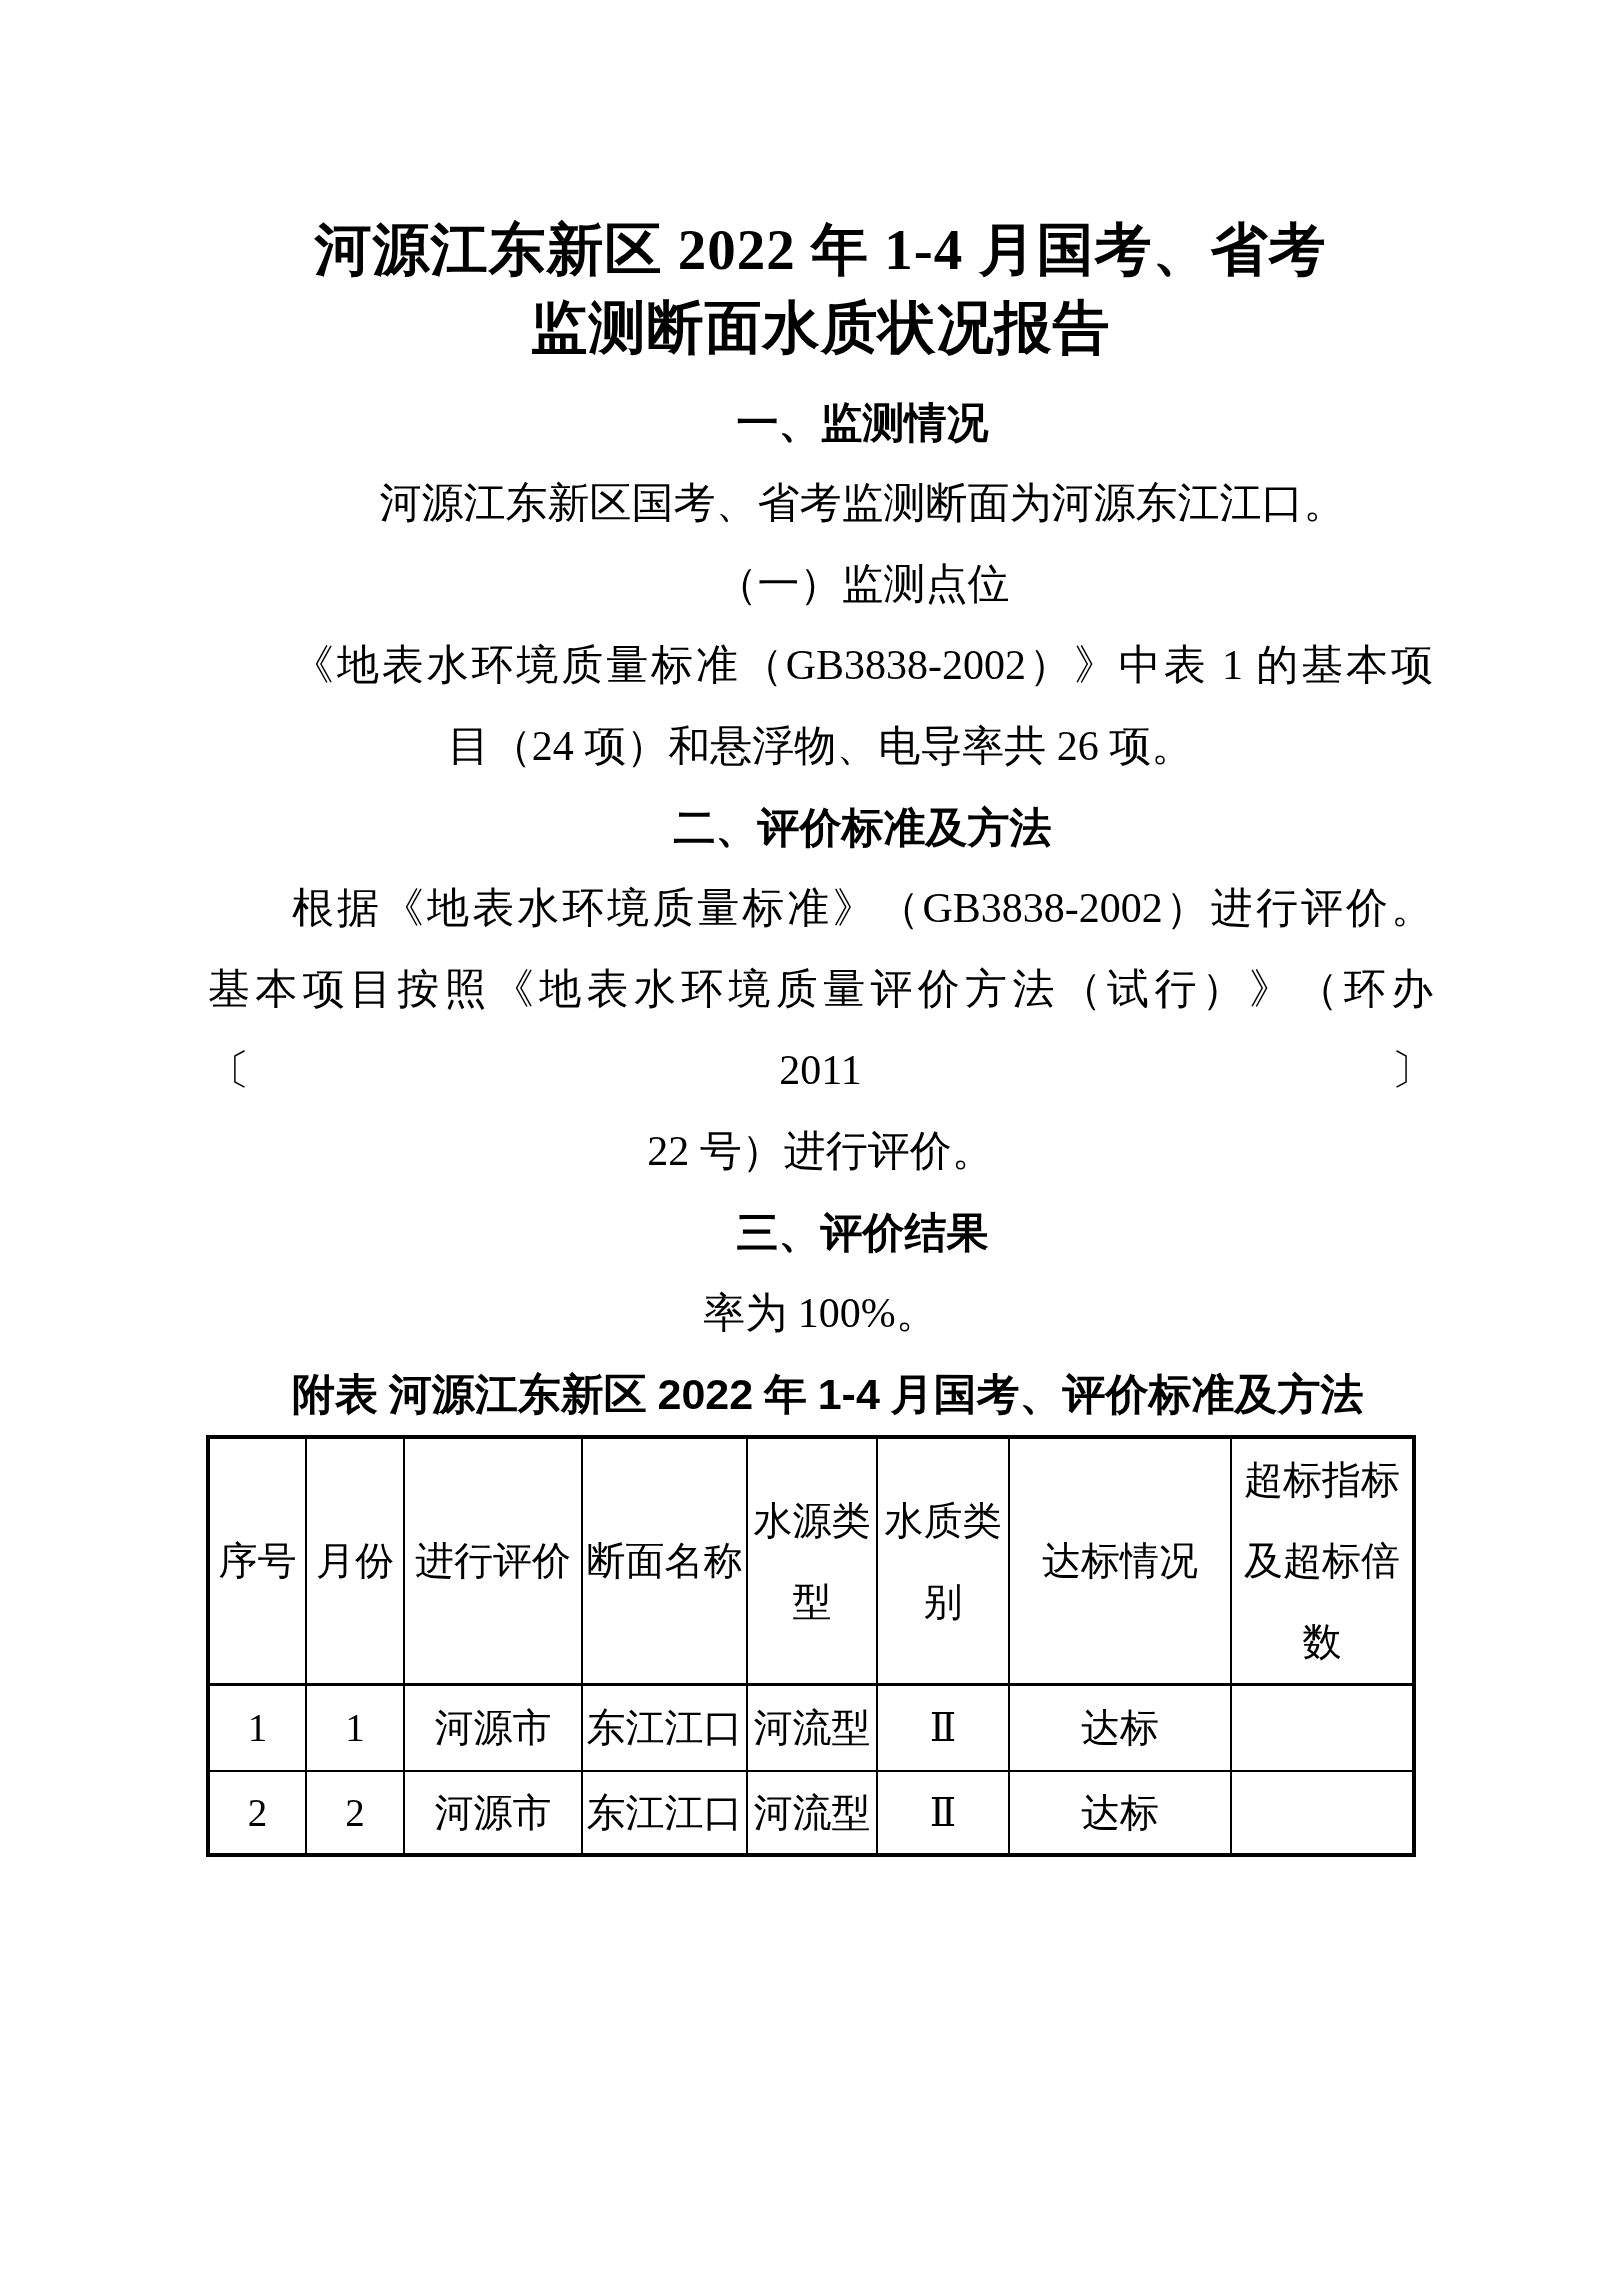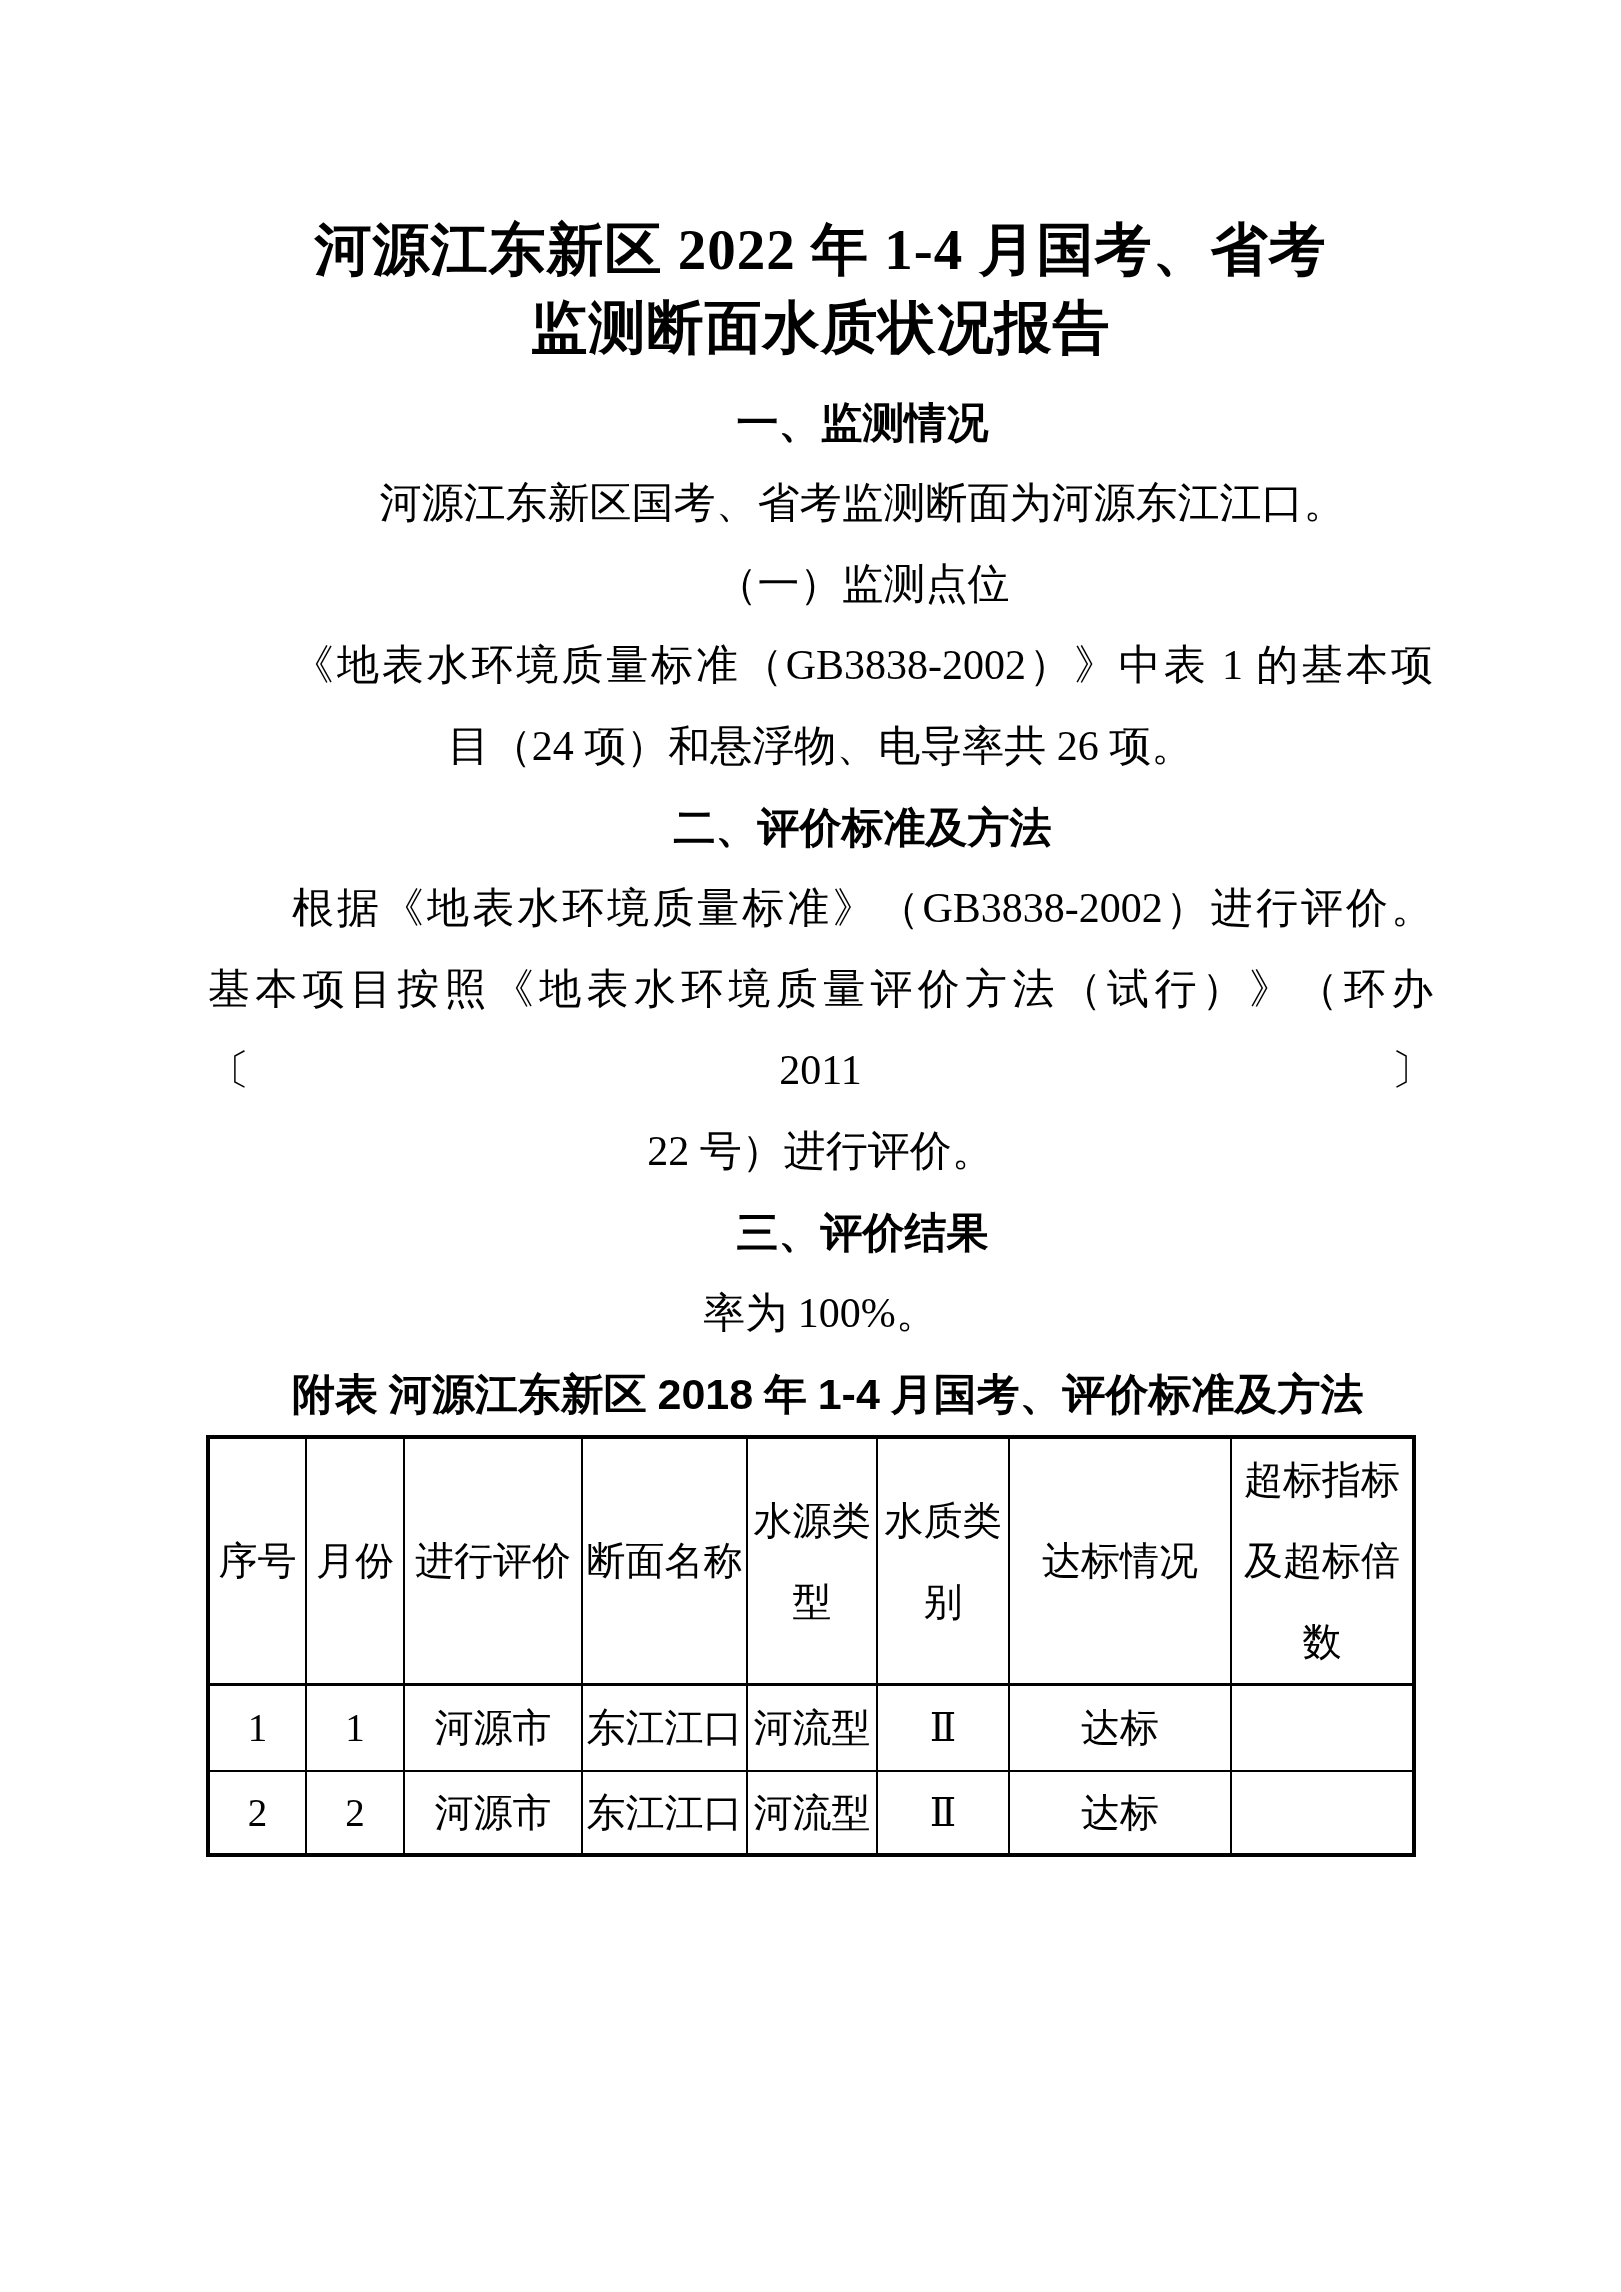--- a/index.html
+++ b/index.html
@@ -92,21 +92,21 @@
       <div class="ln ind jst">《地表水环境质量标准（GB3838-2002）》中表 1 的基本项</div>
       <div class="ln">目（24 项）和悬浮物、电导率共 26 项。</div>
       <div class="ln hd ind">二、评价标准及方法</div>
       <div class="ln ind jst">根据《地表水环境质量标准》（GB3838-2002）进行评价。</div>
       <div class="ln jst">基本项目按照《地表水环境质量评价方法（试行）》（环办〔2011〕</div>
       <div class="ln">22 号）进行评价。</div>
       <div class="ln hd ind">三、评价结果</div>
       <div class="ln">率为 100%。</div>
     </div>
 
-    <div class="tbl-caption"><span>附表 河源江东新区 </span><span class="cap-num">2018</span><span> 年 </span><span class="cap-num">1-4</span><span> 月国考、评价标准及方法</span></div>
+    <div class="tbl-caption"><span>附表 河源江东新区 </span><span class="cap-num">2022</span><span> 年 </span><span class="cap-num">1-4</span><span> 月国考、评价标准及方法</span></div>
 
     <table class="wq">
       <colgroup>
         <col style="width:98px">
           <col style="width:98px">
           <col style="width:178px">
           <col style="width:165px">
         <col style="width:130px">
           <col style="width:132px">
           <col style="width:222px">

